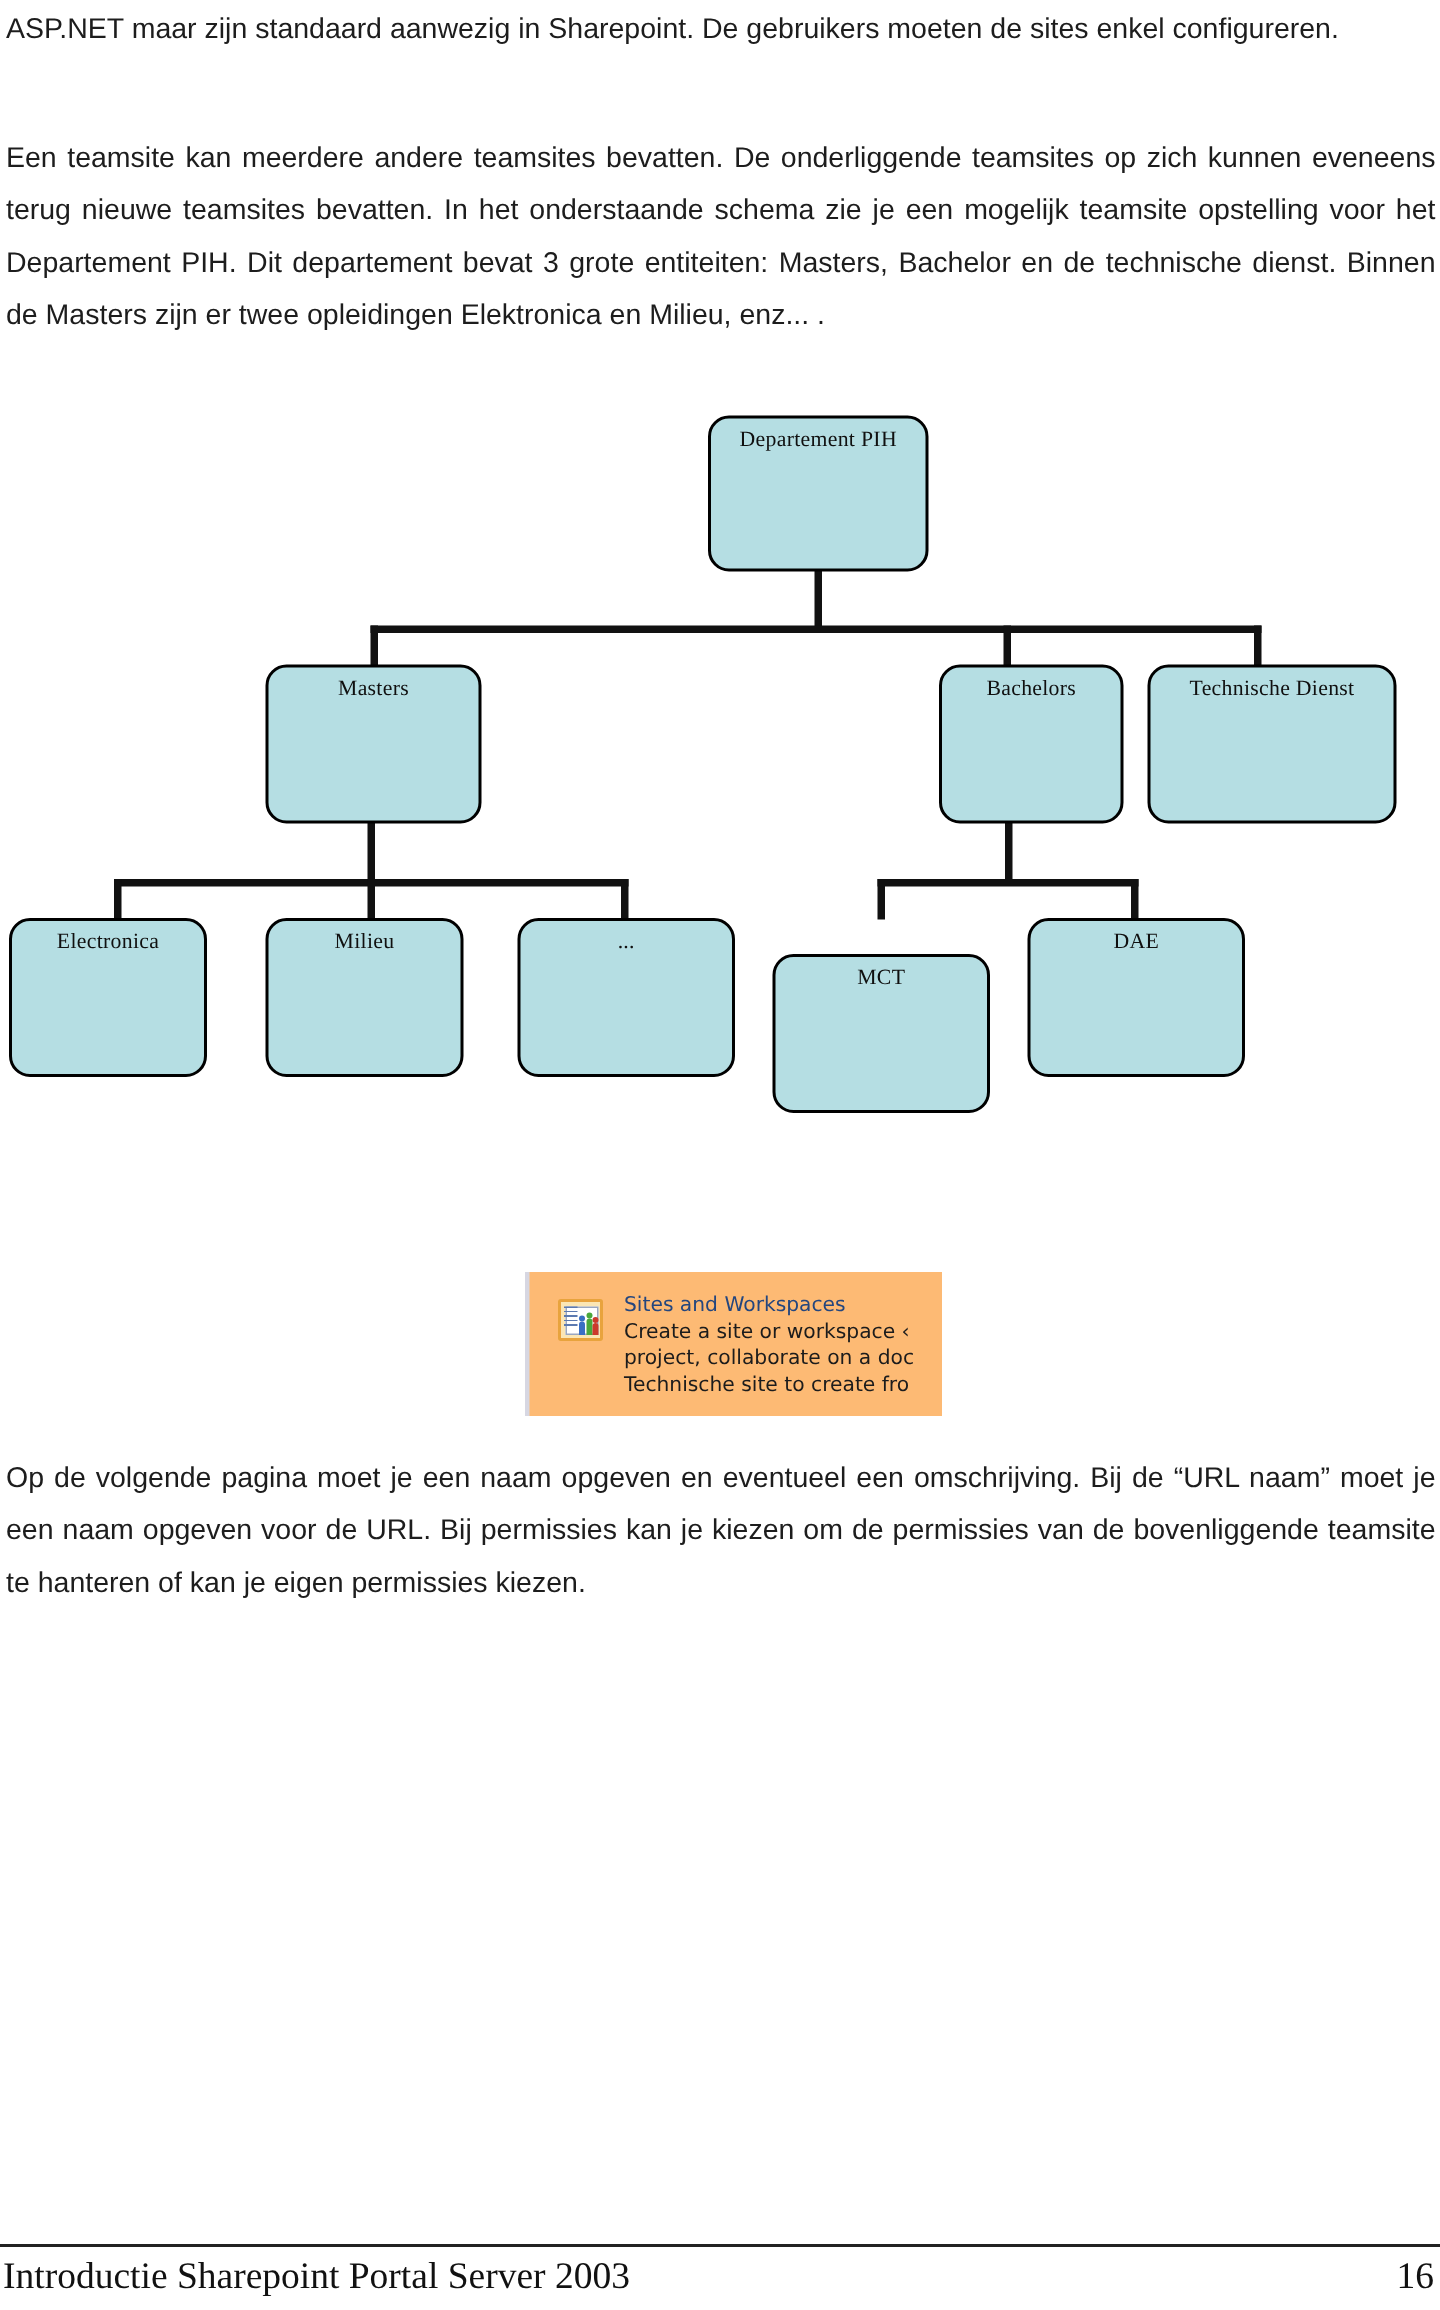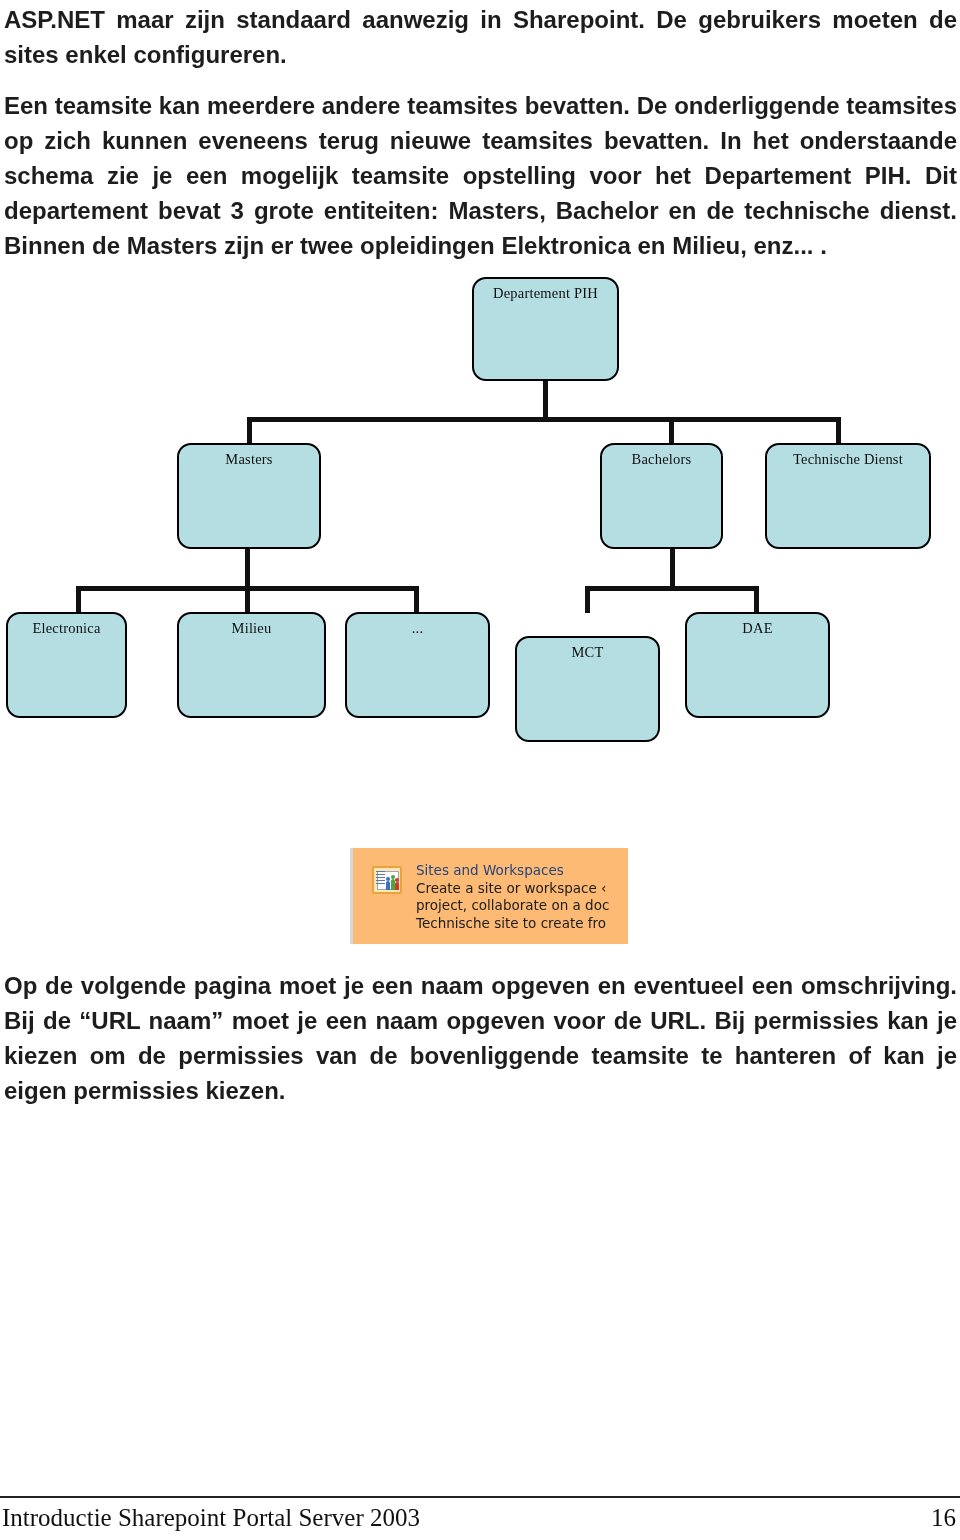--- a/index.html
+++ b/index.html
@@ -20,26 +20,25 @@
     position: absolute;
     left: 0; top: 0;
     width: 960px;
     height: 1540px;
   }
 
   
   .para {
     position: absolute;
     font-family: "Liberation Sans", sans-serif;
-    font-size: 24px;
+    font-size: 19px;
     line-height: 35px;
     color: #1d1d1d;
     text-align: justify;
     text-justify: inter-word;
-    font-weight: bold;
   }
 
   #para-1 { left: 4px; top: 2px;  width: 953px; }
   #para-2 { left: 4px; top: 88px; width: 953px; }
   #para-3 { left: 4px; top: 757px; width: 953px; }
   #para-4 { left: 4px; top: 968px; width: 953px; }
 
   
   #org-chart {
     position: absolute;
@@ -211,31 +210,31 @@
     <div class="edge" style="left:585px; top:324px; width:5px; height:27px;"></div>
     <div class="edge" style="left:754px; top:324px; width:5px; height:27px;"></div>
 
     <div class="node" style="left:472px; top:15px; width:147px; height:104px;">
       <div class="node-label">Departement PIH</div>
     </div>
 
     <div class="node" style="left:177px; top:181px; width:144px; height:106px;">
       <div class="node-label">Masters</div>
     </div>
-    <div class="node" style="left:600px; top:181px; width:123px; height:106px;">
+    <div class="node" style="left:626px; top:181px; width:123px; height:106px;">
       <div class="node-label">Bachelors</div>
     </div>
     <div class="node" style="left:765px; top:181px; width:166px; height:106px;">
       <div class="node-label">Technische Dienst</div>
     </div>
 
-    <div class="node" style="left:6px; top:350px; width:121px; height:106px;">
+    <div class="node" style="left:6px; top:350px; width:132px; height:106px;">
       <div class="node-label">Electronica</div>
     </div>
-    <div class="node" style="left:177px; top:350px; width:149px; height:106px;">
+    <div class="node" style="left:177px; top:350px; width:132px; height:106px;">
       <div class="node-label">Milieu</div>
     </div>
     <div class="node" style="left:345px; top:350px; width:145px; height:106px;">
       <div class="node-label">...</div>
     </div>
     <div class="node" style="left:515px; top:350px; width:145px; height:106px;margin-top:24px;">
       <div class="node-label">MCT</div>
     </div>
     <div class="node" style="left:685px; top:350px; width:145px; height:106px;">
       <div class="node-label">DAE</div>

